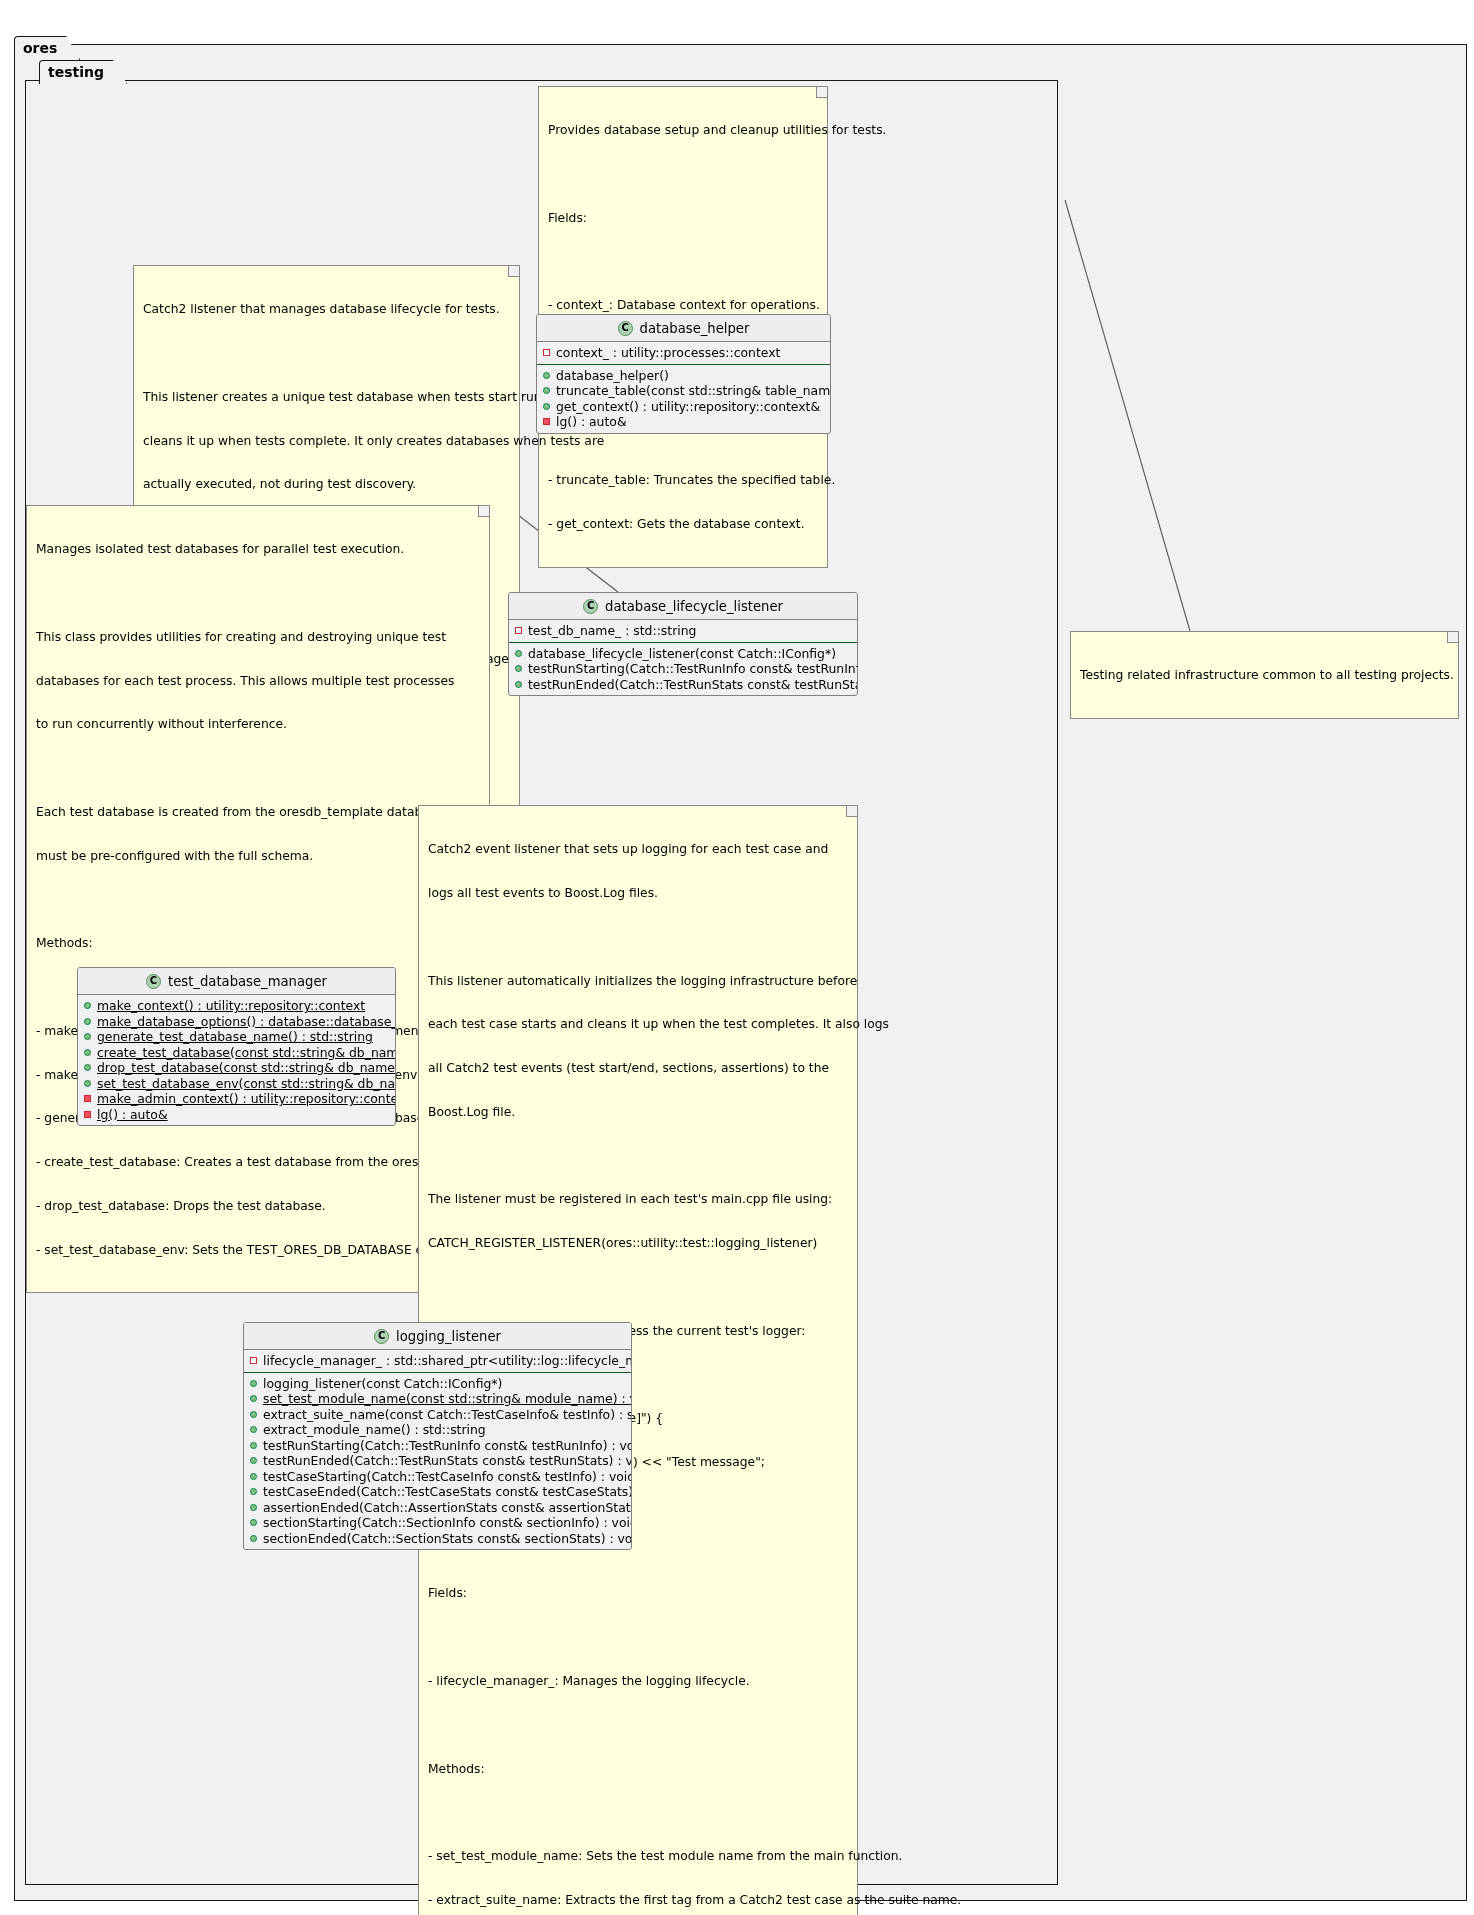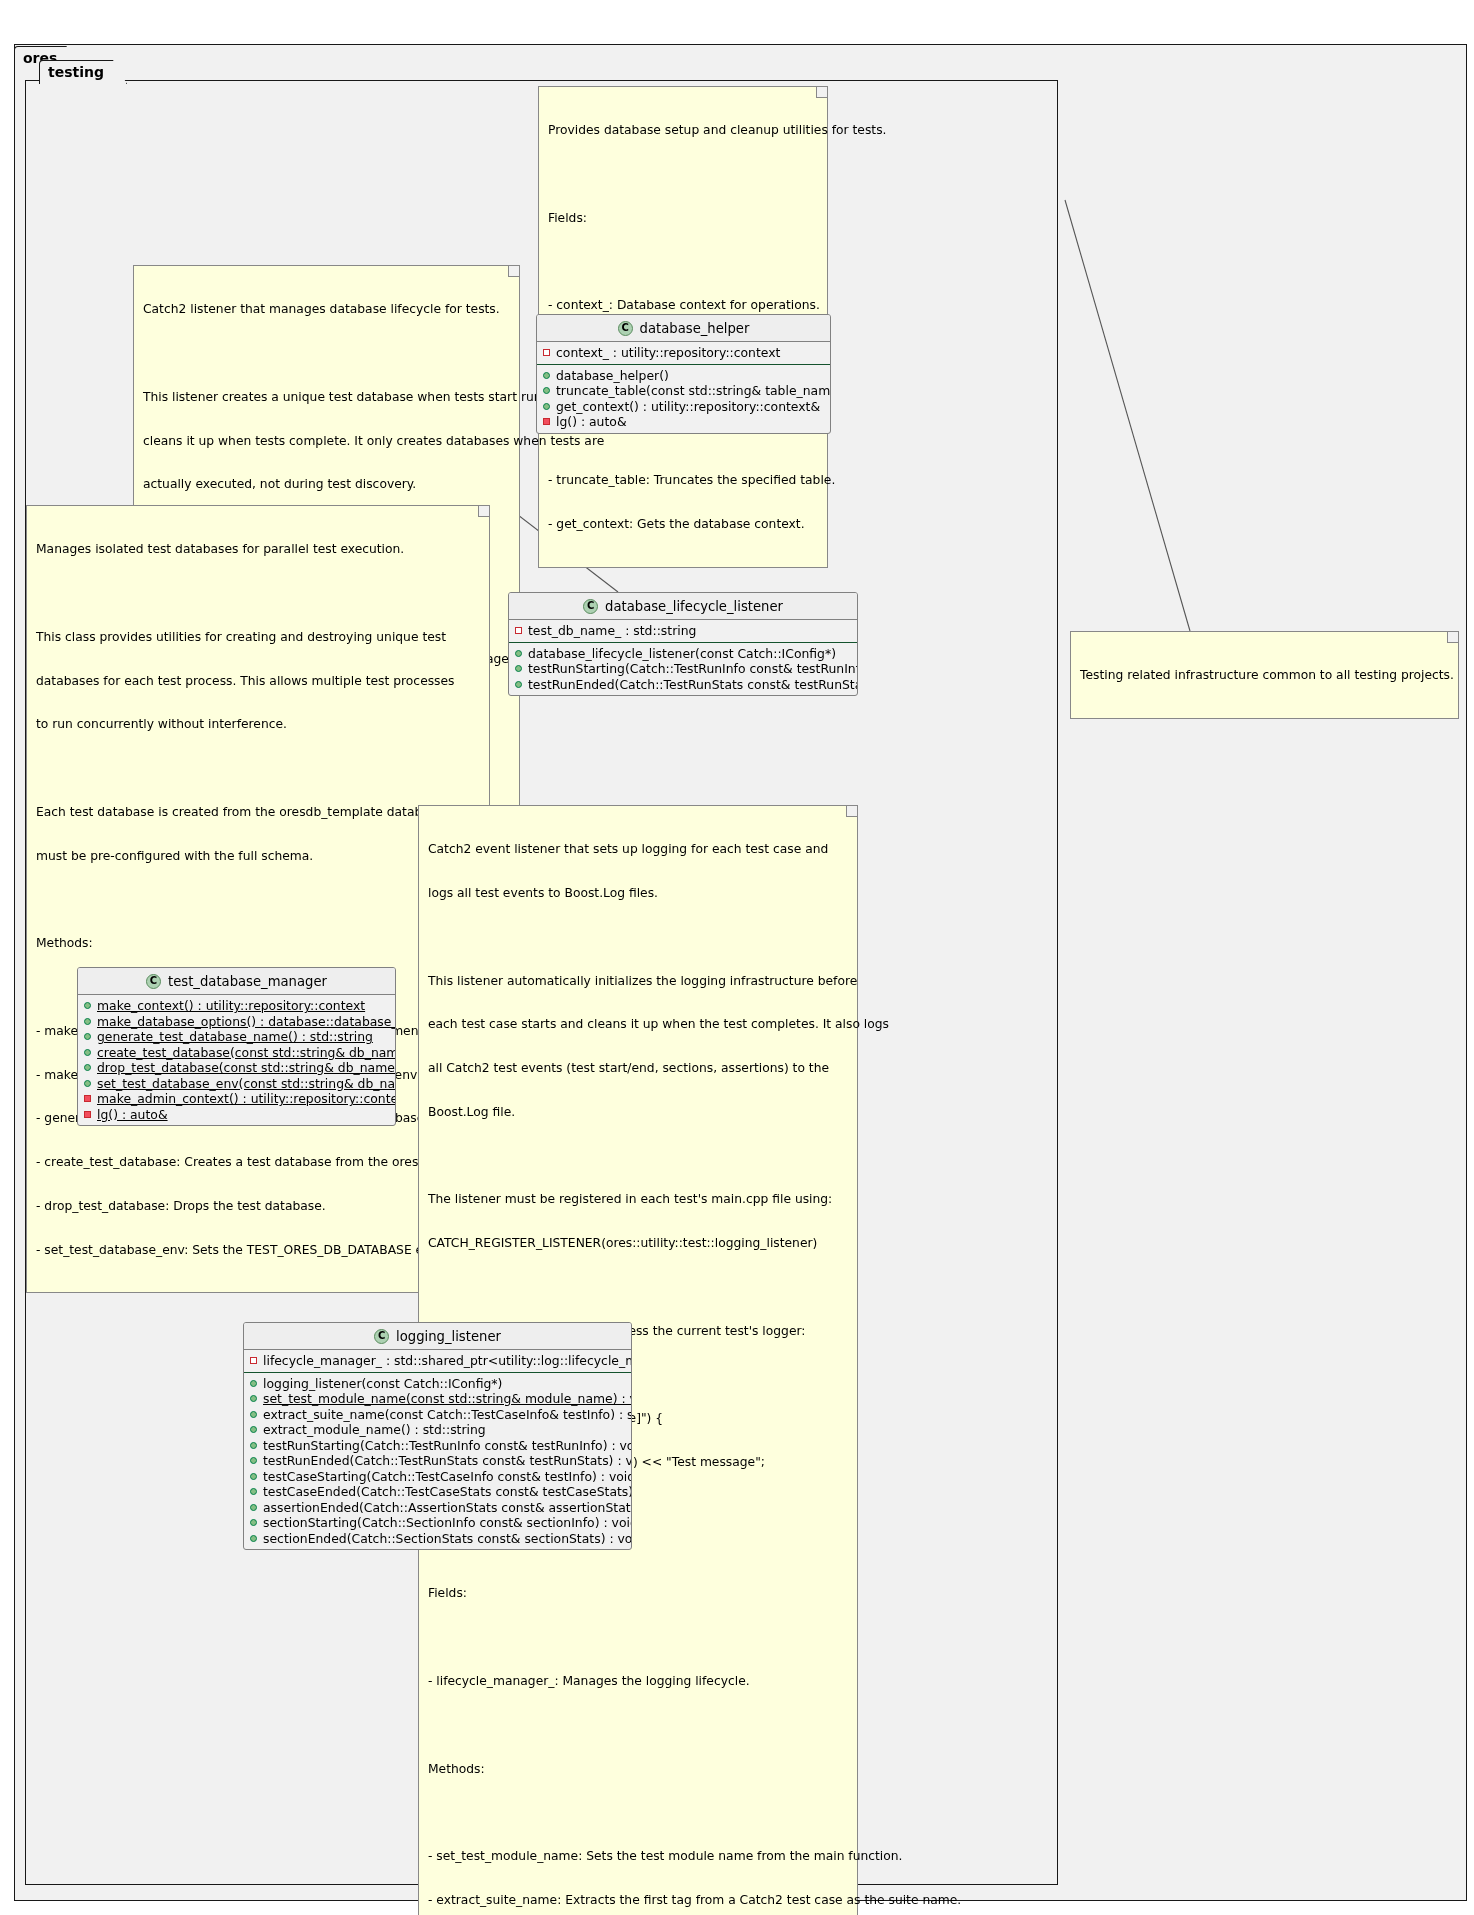--- a/index.html
+++ b/index.html
@@ -135,21 +135,21 @@
   }
   .link-line { stroke: #555555; stroke-width: 1.1px; fill: none; }
 </style>
 </head>
 <body>
 
 <div id="canvas">
 
 
   <div class="pkg" style="left:14px; top:44px; width:1453px; height:1857px;"></div>
-  <div class="pkg-tab" style="left:14px; top:46px;">
+  <div class="pkg-tab" style="left:14px; top:36px;">
     <span>ores</span>
   </div>
 
   <div class="pkg" style="left:25px; top:80px; width:1033px; height:1805px;"></div>
   <div class="pkg-tab" style="left:39px; top:60px;">
     <span>testing</span>
   </div>
 
   <svg class="links" xmlns="http://www.w3.org/2000/svg">
 
@@ -255,21 +255,21 @@
   </div>
 
   <div class="cls" style="left:536px; top:314px; width:295px;">
     <div class="cls-header">
       <span class="cls-icon">C</span>
       <span>database_helper</span>
     </div>
     <div class="cls-section">
       <div class="cls-row">
         <span class="vis vis-private-box"></span>
-        <span>context_ : utility::repository::context</span>
+        <span>context_ : utility::processes::context</span>
       </div>
     </div>
     <div class="cls-section">
       <div class="cls-row">
         <span class="vis vis-public"></span>
         <span>database_helper()</span>
       </div>
       <div class="cls-row">
         <span class="vis vis-public"></span>
         <span>truncate_table(const std::string&amp; table_name) : void</span>

